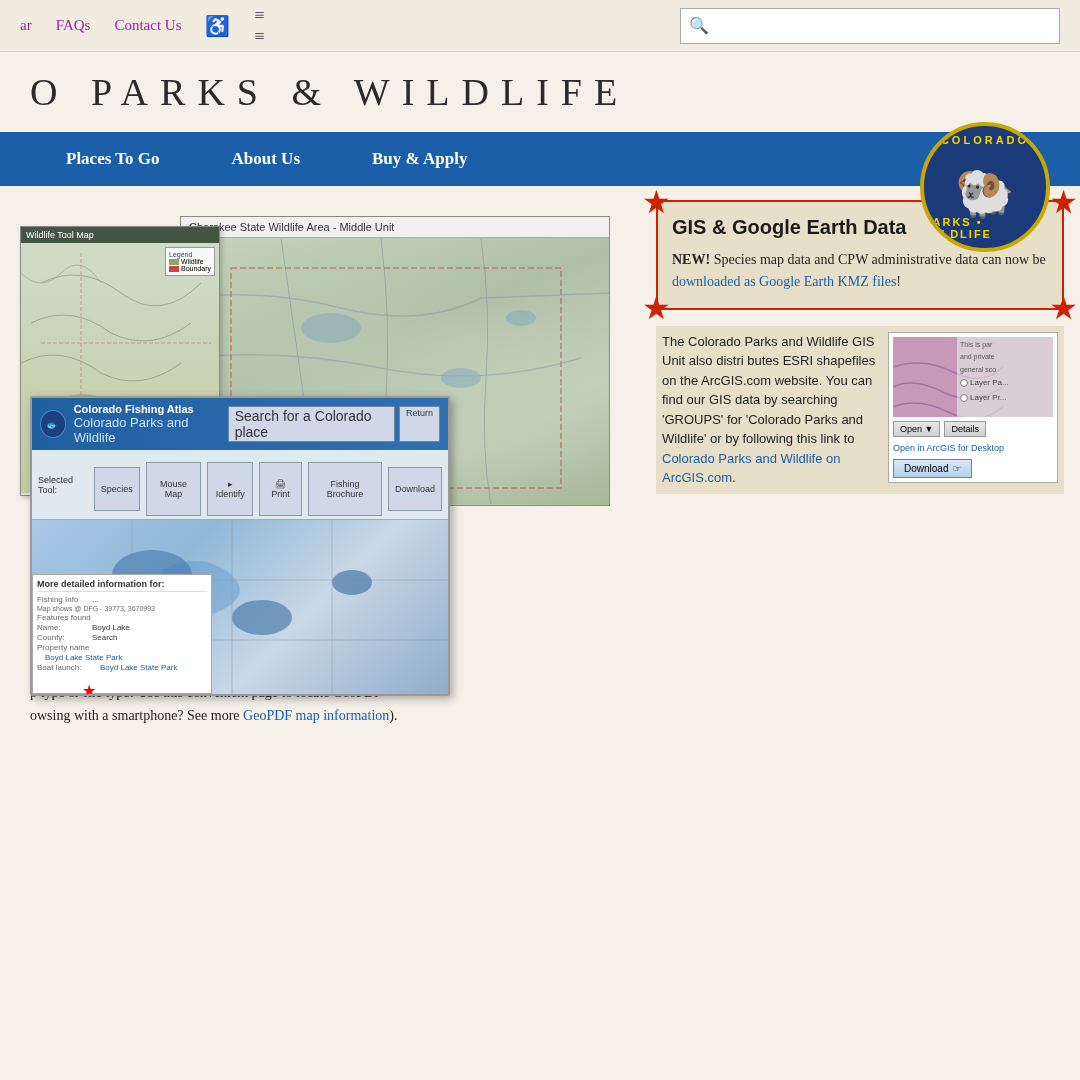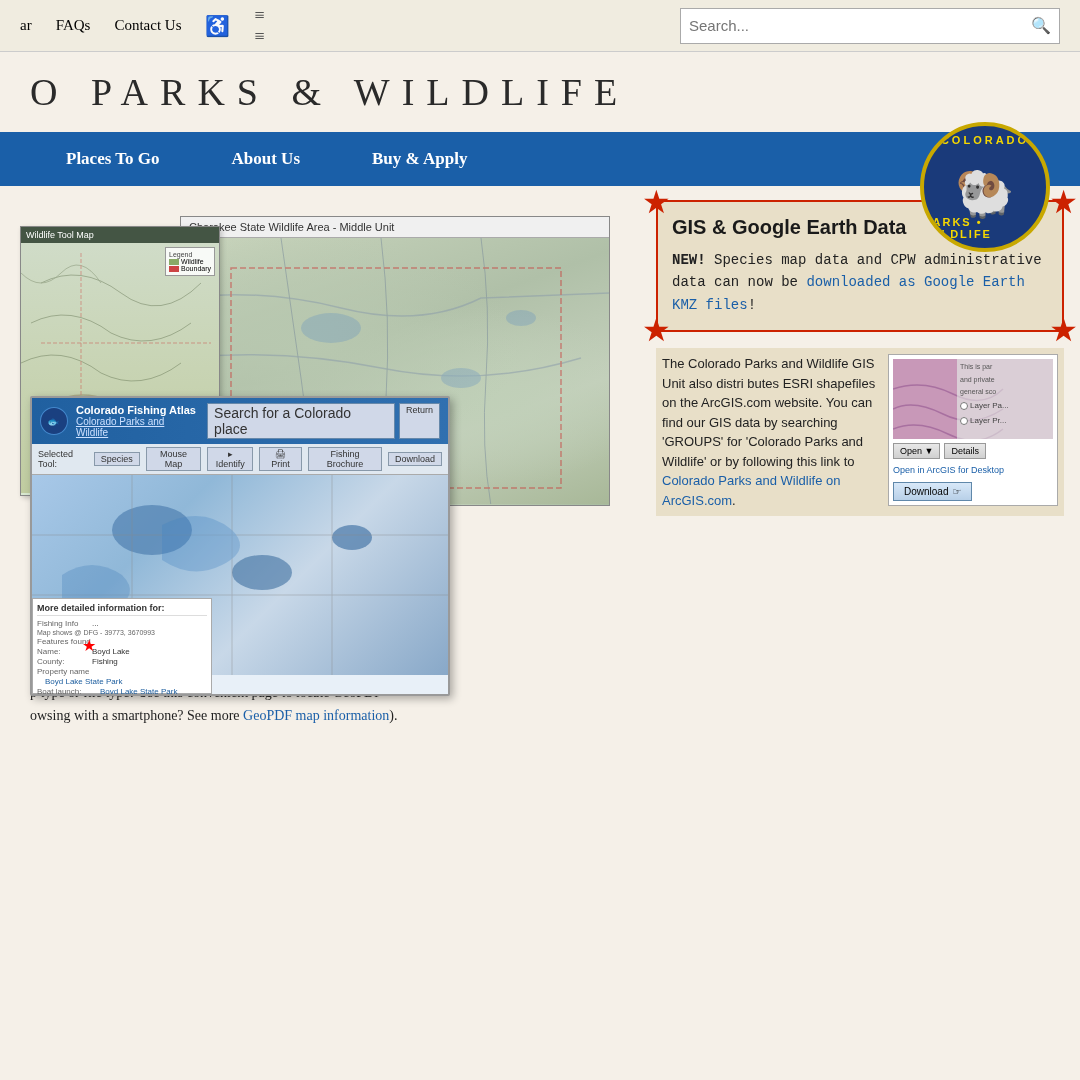--- a/index.html
+++ b/index.html
@@ -16,21 +16,21 @@
       background-color: #f0ece0;
       border-bottom: 1px solid #ccc;
       display: flex;
       align-items: center;
       padding: 8px 20px;
       gap: 24px;
       height: 52px;
     }
     .top-nav-item {
       font-size: 15px;
-      color: #000000;
+      color: #a21caf;
       cursor: pointer;
       text-decoration: none;
     }
     .top-nav-icon {
       font-size: 20px;
       color: #555;
       cursor: pointer;
     }
     .search-container {
       display: flex;
@@ -213,59 +213,59 @@
       font-size: 12px;
     }
     .fishing-atlas-title {
       color: white;
       font-size: 11px;
       font-weight: bold;
       font-family: Arial, sans-serif;
     }
     .fishing-atlas-subtitle {
       color: #cce0ff;
-      font-size: 10px;
-      font-family: Arial, sans-serif;
-      text-decoration: underline;
+      font-size: 13px;
+      font-family: Arial, sans-serif;
     }
     .fishing-atlas-toolbar {
       background: #e0e8f0;
       border-bottom: 1px solid #aaa;
       padding: 3px 6px;
       display: flex;
       gap: 6px;
       align-items: center;
     }
     .toolbar-btn {
       background: #d0d8e8;
       border: 1px solid #8899aa;
-      padding: 1px 6px;
+      padding: 16px 6px;
       font-size: 9px;
       font-family: Arial, sans-serif;
       color: #333;
       cursor: pointer;
+      margin-top: 9px;
     }
     .fishing-map-area {
       width: 100%;
       height: 200px;
       background: linear-gradient(135deg, #a8c8e8 0%, #90b8d8 30%, #c8d8e8 60%, #88a8c8 100%);
       position: relative;
       overflow: hidden;
     }
     .fishing-map-water {
       position: absolute;
       background: #6090c0;
       border-radius: 50%;
     }
     .info-panel {
       position: absolute;
       bottom: 0;
       left: 0;
       width: 180px;
-      height: 96px;
+      height: 120px;
       background: white;
       border: 1px solid #aaa;
       font-size: 8px;
       font-family: Arial, sans-serif;
       padding: 4px;
       color: #333;
       z-index: 20;
     }
     .info-panel-title {
       font-weight: bold;
@@ -373,21 +373,21 @@
       font-size: 20px;
       font-weight: bold;
       color: #1a1a1a;
       margin-bottom: 10px;
       font-family: Arial, sans-serif;
     }
     .gis-body {
       font-size: 14px;
       color: #222;
       line-height: 1.6;
-      font-family: Liberation Mono, monospace;
+      font-family: Liberation Serif, serif;
     }
     .gis-bold {
       font-weight: bold;
     }
     .gis-link {
       color: #1a5fa8;
       text-decoration: none;
     }
 
     
@@ -474,21 +474,20 @@
 <div class="top-nav">
   <span class="top-nav-item">ar</span>
   <span class="top-nav-item">FAQs</span>
   <span class="top-nav-item">Contact Us</span>
 
   <span class="top-nav-icon">♿</span>
 
   <span class="top-nav-icon" style="font-size:18px;">≡<br style="line-height:0">≡</span>
 
   <div class="search-container">
-    <input class="search-input" type="text" placeholder="Search..." style="">
     <button class="search-btn">🔍</button>
   </div>
 </div>
 
 <div class="site-title-bar">
   <h1 class="site-title">O  PARKS  &amp;  WILDLIFE</h1>
 </div>
 
 <div style="position:relative;">
   <div class="main-nav">
@@ -614,21 +613,21 @@
             </div>
           <div class="info-row">
               <span class="info-label">Features found</span>
             </div>
           <div class="info-row">
               <span class="info-label">Name:</span>
               <span>Boyd Lake</span>
             </div>
           <div class="info-row">
               <span class="info-label">County:</span>
-              <span>Fishing</span>
+              <span>Search</span>
             </div>
           <div class="info-row">
               <span class="info-label">Property name</span>
             </div>
           <div class="info-row">
               <span class="info-link">Boyd Lake State Park</span>
             </div>
           <div class="info-row">
               <span class="info-label">Boat launch:</span>
               <span class="info-link">Boyd Lake State Park</span>

